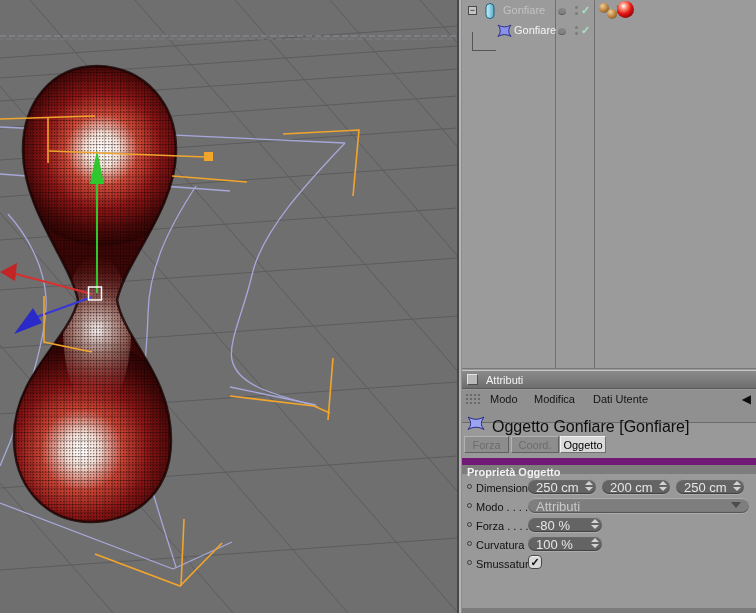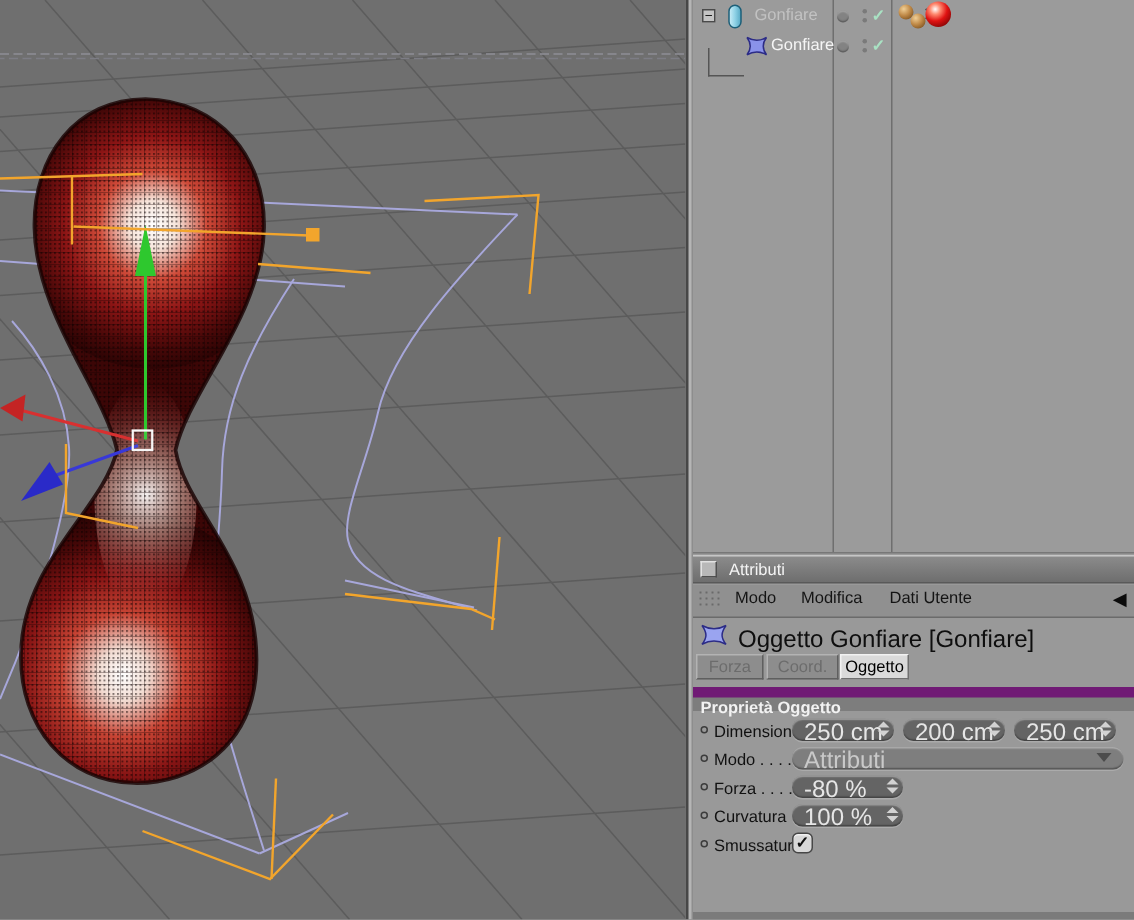--- a/index.html
+++ b/index.html
@@ -37,21 +37,21 @@
     background:radial-gradient(circle at 38% 30%, #ffffff, #ff8a70 22%, #e01212 50%, #5e0000 95%); }
   .tag-x { position:absolute; font-size:13px; color:#4e4e4e; }
 
   
   #attr { position:absolute; left:0; top:370px; width:294px; height:243px; background:#999; }
   #attr-titlebar { position:absolute; left:0; top:0; width:294px; height:19px;
     background:linear-gradient(#8b8b8b,#6e6e6e); border-top:1px solid #c6c6c6; border-bottom:1px solid #595959; }
   #attr-titlebar .win-icon { position:absolute; left:5px; top:3px; width:11px; height:11px; background:#b8b8b8;
     border-top:1px solid #e2e2e2; border-left:1px solid #e2e2e2; border-right:1px solid #4f4f4f; border-bottom:1px solid #4f4f4f; }
   #attr-titlebar .t { position:absolute; left:24px; top:3px; font-size:11px; color:#f4f4f4; }
-  #attr-menubar { position:absolute; left:0; top:20px; width:294px; height:22px;
+  #attr-menubar { position:absolute; left:0; top:20px; width:294px; height:33px;
     background:#909090; border-bottom:1px solid #6b6b6b; }
   .grip { position:absolute; left:3px; top:3px; width:15px; height:13px;
     background-image:radial-gradient(#6a6a6a 35%, rgba(0,0,0,0) 36%); background-size:4px 4px; }
   .menu-item { position:absolute; top:3px; font-size:11px; color:#141414; }
   .menu-collapse { position:absolute; right:5px; top:2px; font-size:12px; color:#0c0c0c; }
   #obj-line { position:absolute; left:4px; top:44px; height:18px; }
   #obj-title { position:absolute; left:30px; top:48px; font-size:16px; color:#0e0e0e; }
   .tabs { position:absolute; left:2px; top:66px; height:17px; }
   .tab { position:absolute; top:0; height:17px; font-size:11px; text-align:center; line-height:16px;
     background:#8d8d8d; color:#6c6c6c;
@@ -59,21 +59,21 @@
   .tab.active { background:#dadada; color:#000;
     border:1px solid #707070; border-top-color:#f2f2f2; border-left-color:#f2f2f2; }
   #section-bar { position:absolute; left:0; top:88px; width:354px; height:16px;
     background:#7d7d7d; border-top:7px solid #701a75; }
   #section-bar .t { position:absolute; left:5px; top:1px; font-size:11px; font-weight:bold; color:#f2f2f2; }
   .prow { position:absolute; left:0; width:294px; height:19px; }
   .bullet { position:absolute; left:5px; top:5px; width:5px; height:5px; border:1px solid #3c3c3c; border-radius:50%; }
   .plabel { position:absolute; left:14px; top:3px; font-size:11px; color:#111; white-space:pre; }
   .pill { position:absolute; top:0; height:15px; border-radius:7px; background:#646464;
     box-shadow: inset 0 1px 1px rgba(255,255,255,.38), inset 0 -1px 1px rgba(0,0,0,.35), 0 1px 0 rgba(255,255,255,.18); }
-  .pill .val { position:absolute; left:8px; top:1px; font-size:16px; color:#e6e6e6; }
+  .pill .val { position:absolute; left:8px; top:1px; font-size:13px; color:#e6e6e6; }
   .spin { position:absolute; right:4px; top:2px; width:7px; height:11px; }
   .spin .up { width:0; height:0; border-left:4px solid transparent; border-right:4px solid transparent;
     border-bottom:4px solid #d2d2d2; margin-bottom:2px; }
   .spin .dn { width:0; height:0; border-left:4px solid transparent; border-right:4px solid transparent;
     border-top:4px solid #d2d2d2; }
   .drop { background:#7e7e7e; }
   .drop .val { color:#c9c9c9; }
   .drop .arr { position:absolute; right:8px; top:4px; width:0; height:0;
     border-left:5px solid transparent; border-right:5px solid transparent; border-top:6px solid #4c4c4c; }
   .cbox { position:absolute; top:0; width:14px; height:14px; border-radius:4px; background:#d8d8d8;

